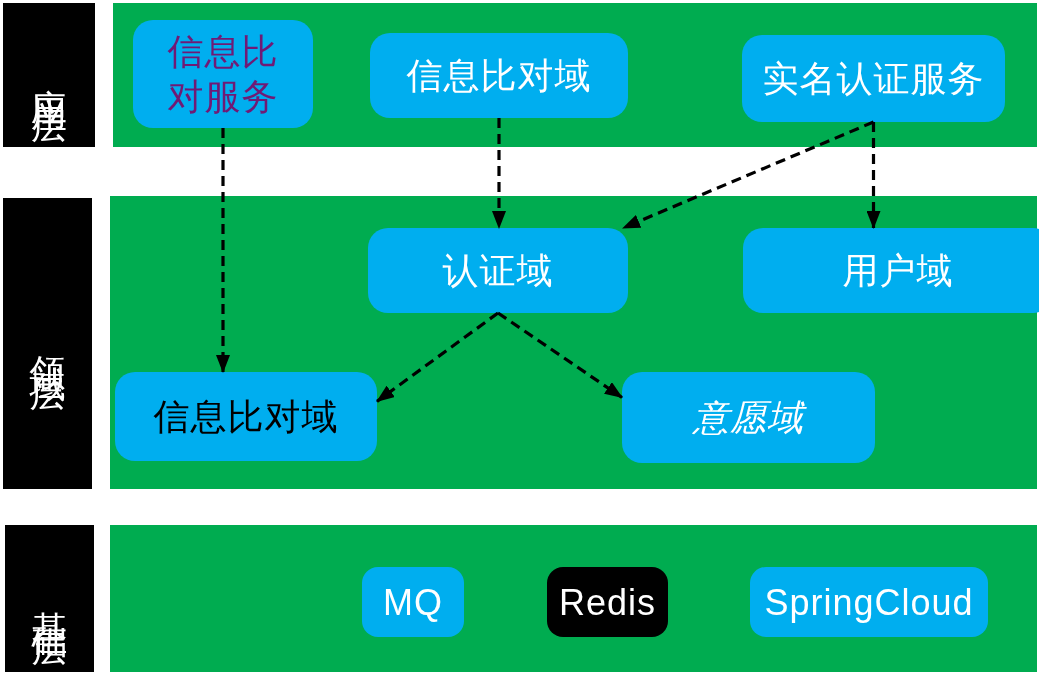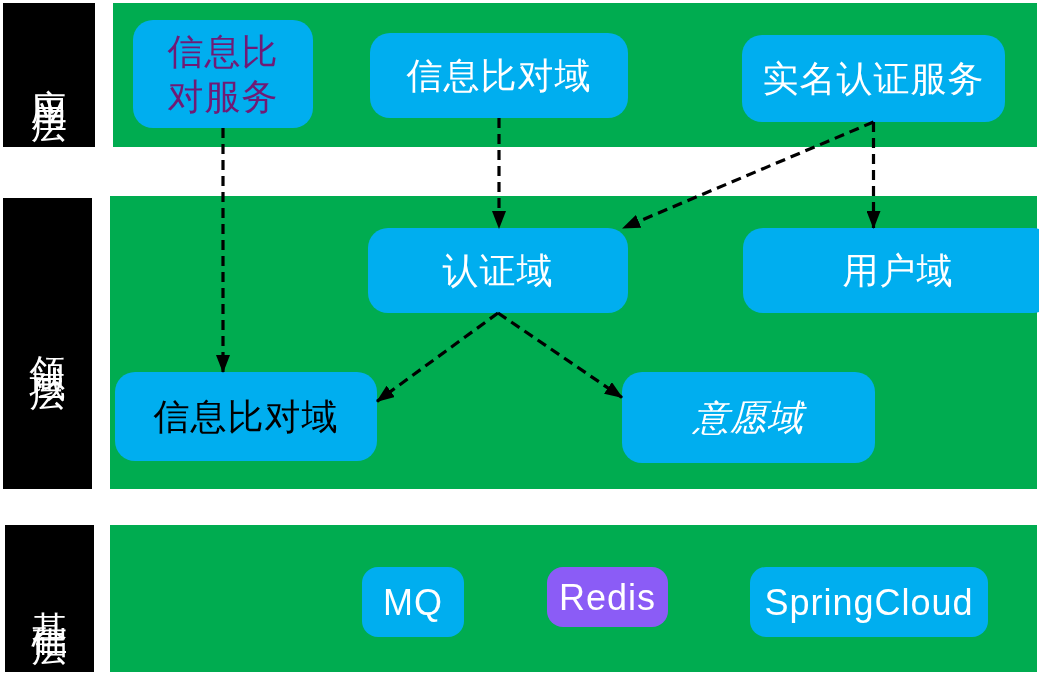--- a/index.html
+++ b/index.html
@@ -69,21 +69,21 @@
 对服务</div>
   <div class="node" style="left: 370px; top: 33px; width: 258px; height: 85px; background: rgb(0, 174, 239); color: rgb(255, 255, 255);">信息比对域</div>
   <div class="node" style="left: 368px; top: 228px; width: 260px; height: 85px; background: rgb(0, 174, 239); color: rgb(255, 255, 255);">认证域</div>
 
   <div class="node" style="left: 742px; top: 35px; width: 263px; height: 87px; background: rgb(0, 174, 239); color: rgb(255, 255, 255);">实名认证服务</div>
   <div class="node" style="left: 743px; top: 228px; width: 310px; height: 85px; background: rgb(0, 174, 239); color: rgb(255, 255, 255);">用户域</div>
   <div class="node" style="left: 115px; top: 372px; width: 262px; height: 89px; background: rgb(0, 174, 239); color: #000000;">信息比对域</div>
   <div class="node" style="left: 622px; top: 372px; width: 253px; height: 91px; background: rgb(0, 174, 239); color: rgb(255, 255, 255); font-style: italic;">意愿域</div>
 
   <div class="node" style="left: 362px; top: 567px; width: 102px; height: 70px; border-radius: 16px; background: rgb(0, 174, 239); color: rgb(255, 255, 255);">MQ</div>
-  <div class="node" style="left: 547px; top: 567px; width: 121px; height: 60px; border-radius: 16px; background: #8b5cf6; color: rgb(255, 255, 255);">Redis</div>
+  <div class="node" style="left: 547px; top: 567px; width: 121px; height: 70px; border-radius: 16px; background: #000000; color: rgb(255, 255, 255);">Redis</div>
   <div class="node" style="left: 750px; top: 567px; width: 238px; height: 70px; border-radius: 16px; background: rgb(0, 174, 239); color: rgb(255, 255, 255);">SpringCloud</div>
 
   <svg id="edge-layer" viewBox="0 0 1039 676" xmlns="http://www.w3.org/2000/svg">
     <defs>
       <marker id="arrowhead" markerUnits="userSpaceOnUse" markerWidth="18" markerHeight="14" refX="17" refY="7" orient="auto">
         <path d="M0,0 L18,7 L0,14 Z" fill="#000000"></path>
       </marker>
     </defs>
   <line x1="223" y1="128" x2="223" y2="372" stroke="#000000" stroke-width="3.2" stroke-dasharray="10 6" marker-end="url(#arrowhead)"></line>
       <line x1="499" y1="118" x2="499" y2="228" stroke="#000000" stroke-width="3.2" stroke-dasharray="10 6" marker-end="url(#arrowhead)"></line>

